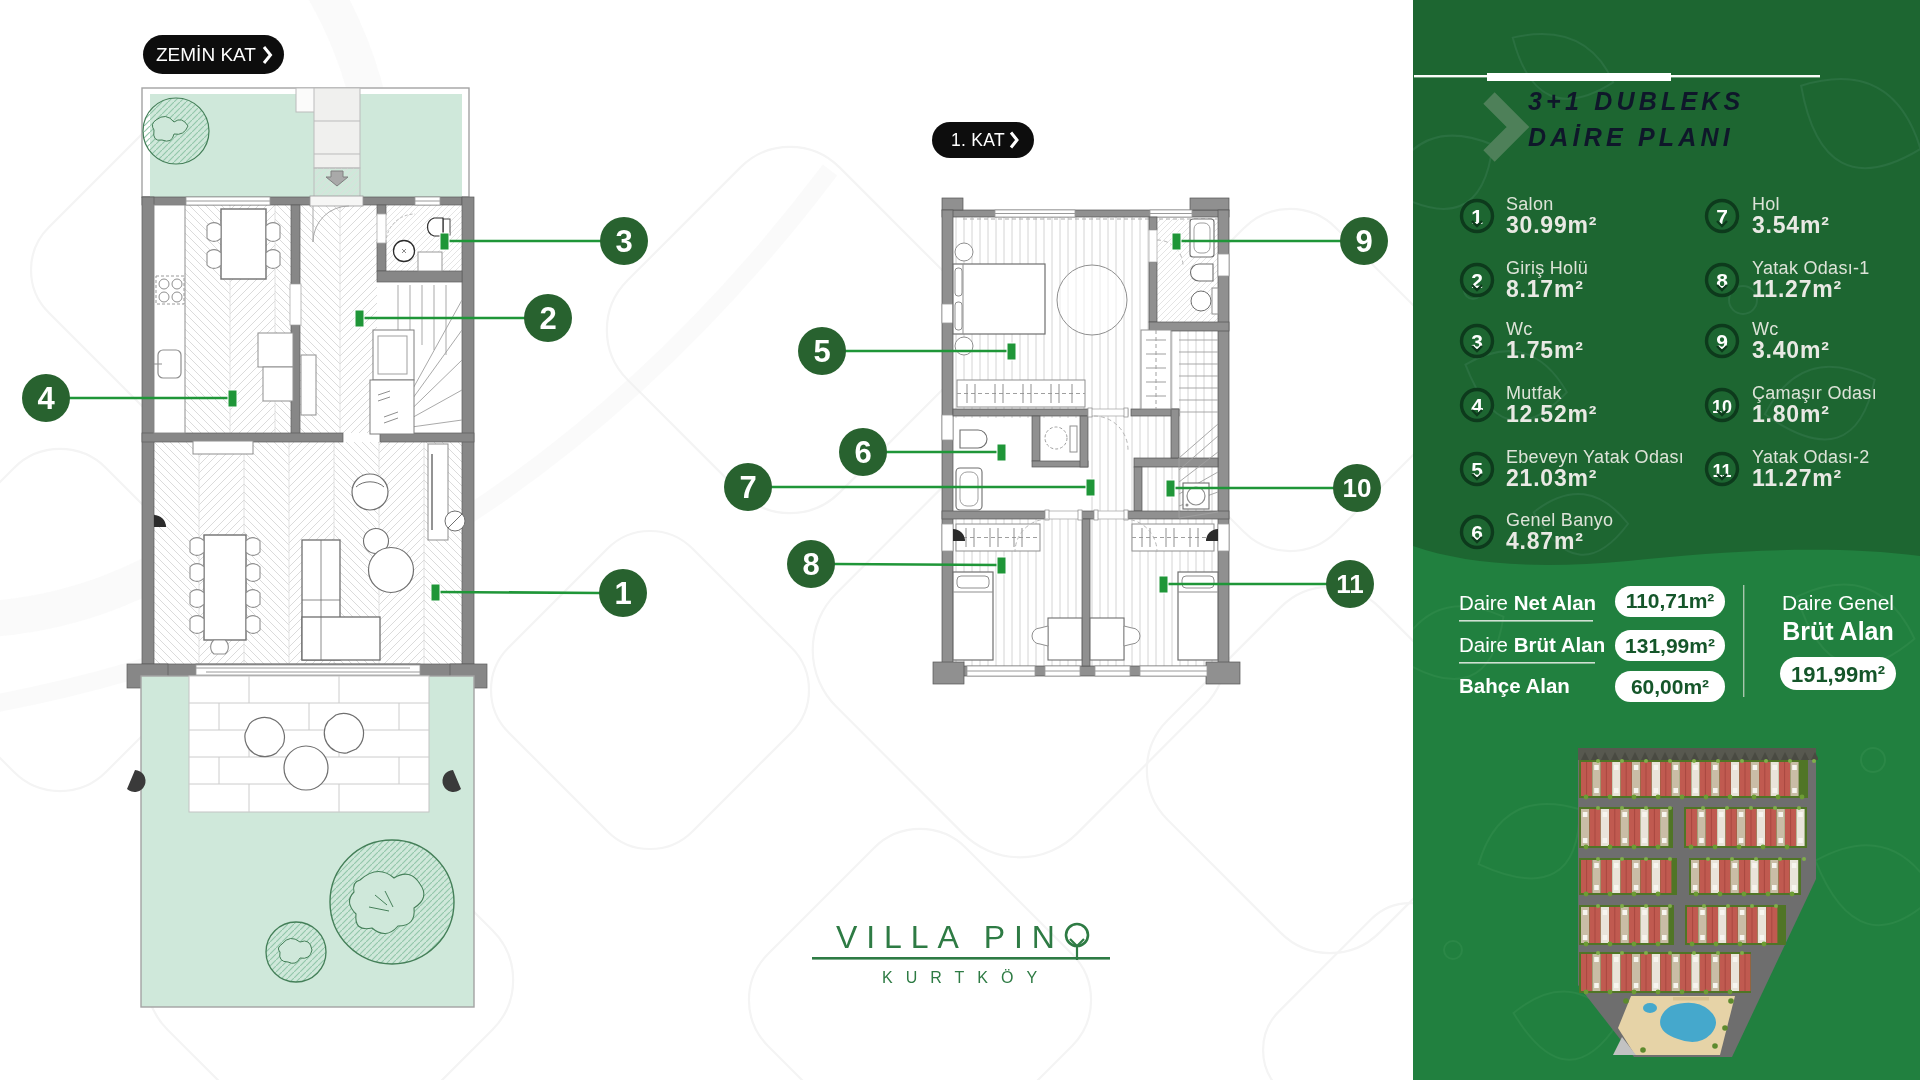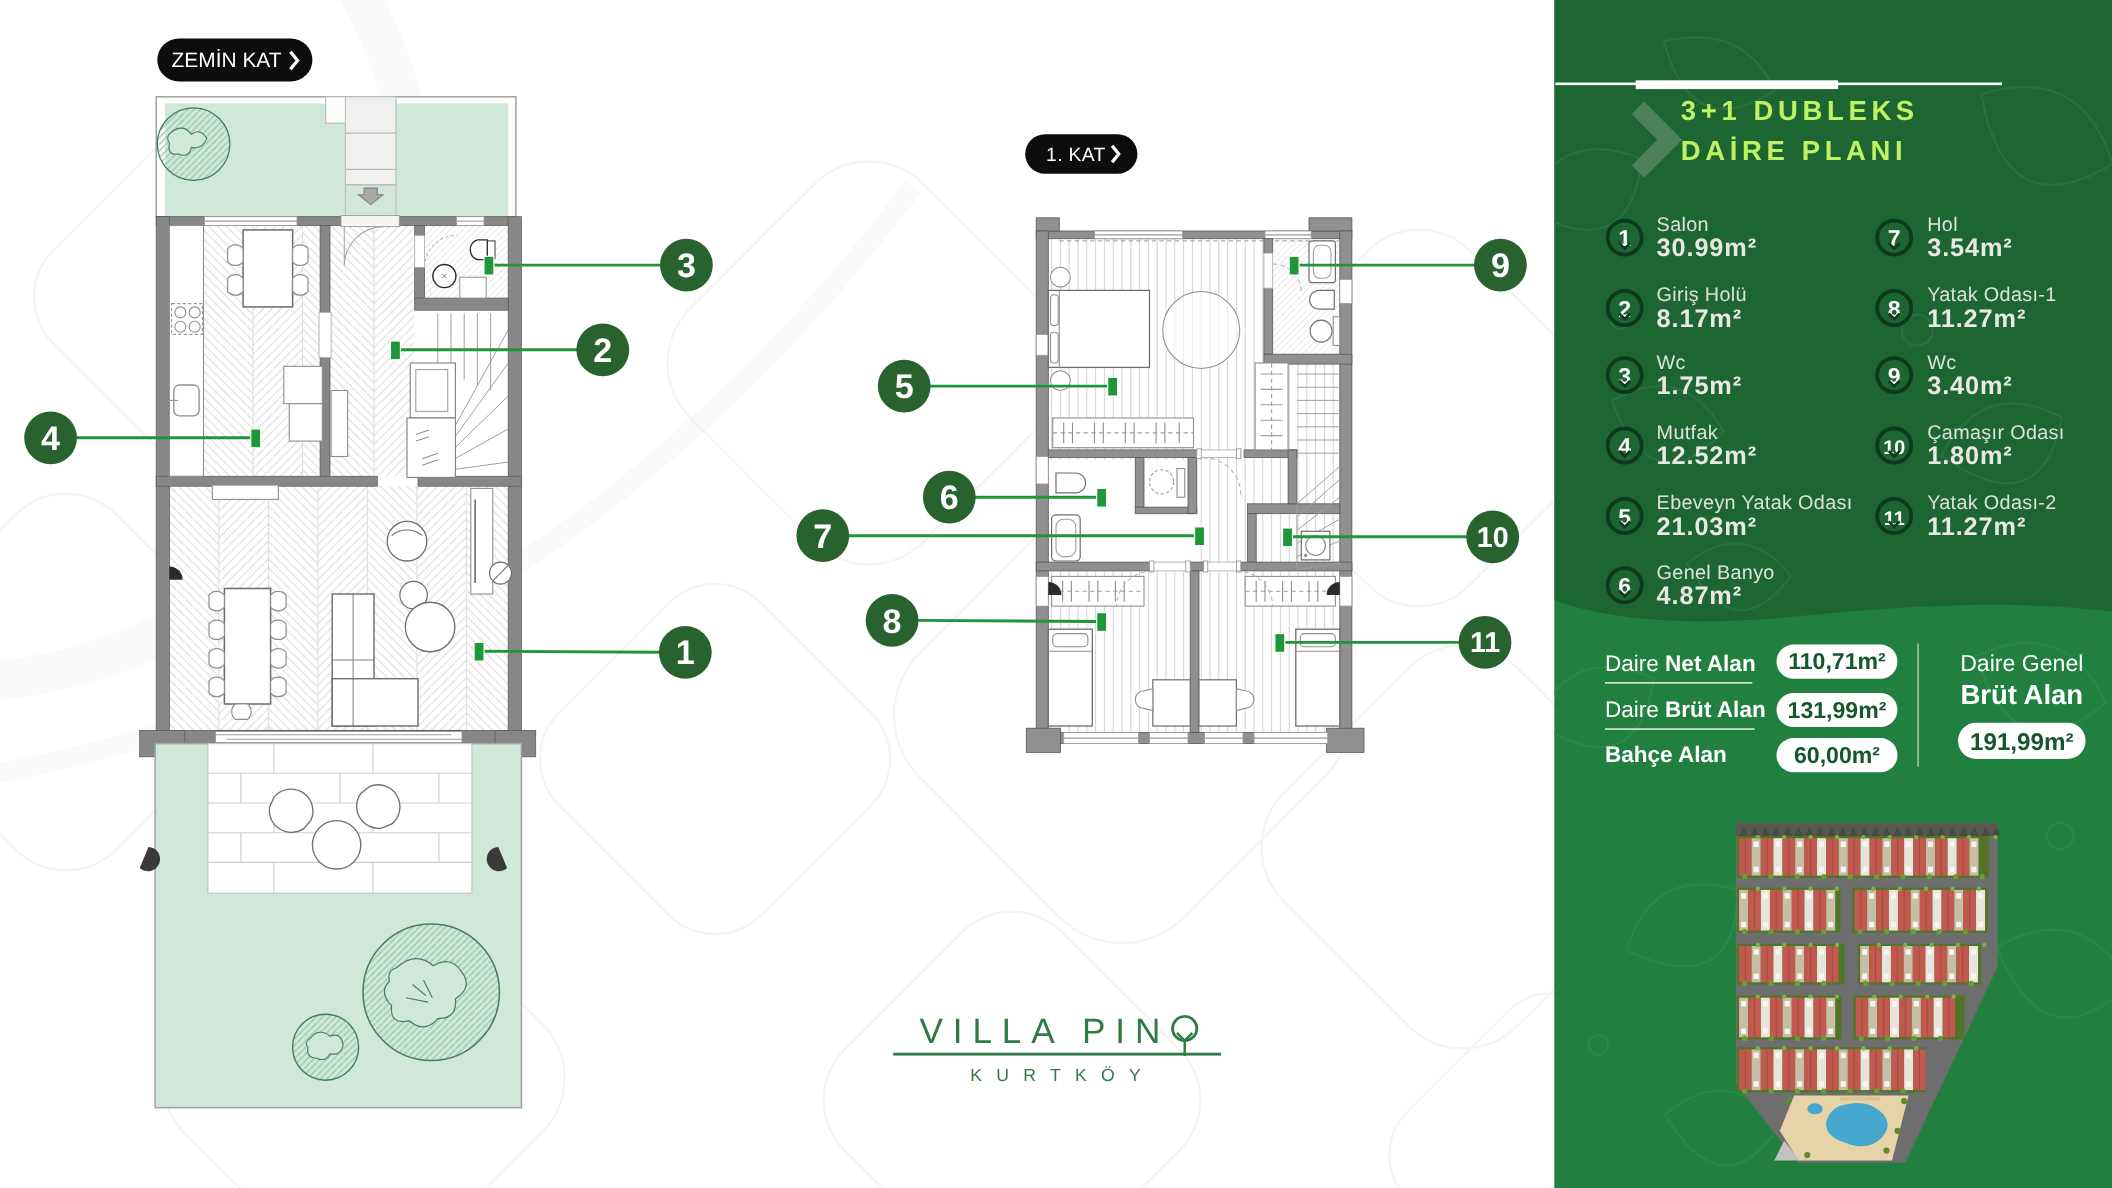--- a/index.html
+++ b/index.html
@@ -567,21 +567,21 @@
       <circle cx="460" cy="760" r="12"></circle>
       <circle cx="40" cy="950" r="9"></circle>
     </g>
 
     <rect x="1" y="75" width="406" height="2.4" fill="#fbfbf9"></rect>
     <rect x="74" y="73" width="184" height="8" fill="#ffffff"></rect>
 
     <path d="M76,98 l29,29 -29,29" fill="none" stroke="#4e8059" stroke-width="16"></path>
   </svg>
 
-  <div class="abs" style="left:115px;top:84px;color:#bef264;font-size:25px;font-weight:bold;letter-spacing:4.2px;line-height:35.5px;white-space:nowrap;">3+1 DUBLEKS<br>DAİRE PLANI</div>
+  <div class="abs" style="left:115px;top:84px;color:#0f172a;font-size:25px;font-weight:bold;letter-spacing:4.2px;line-height:35.5px;white-space:nowrap;font-style:italic;">3+1 DUBLEKS<br>DAİRE PLANI</div>
 
   <svg class="abs" style="left:0;top:0" width="507" height="1080" viewBox="0 0 507 1080" font-family="Liberation Sans, sans-serif">
     <g>
 
       <g id="lgc" fill="#1d6631" stroke="#0d3a1c" stroke-width="3.4">
         <circle cx="64" cy="216" r="15.5"></circle>
             <circle cx="64" cy="280" r="15.5"></circle>
         <circle cx="64" cy="341" r="15.5"></circle>
             <circle cx="64" cy="405" r="15.5"></circle>
         <circle cx="64" cy="469" r="15.5"></circle>

